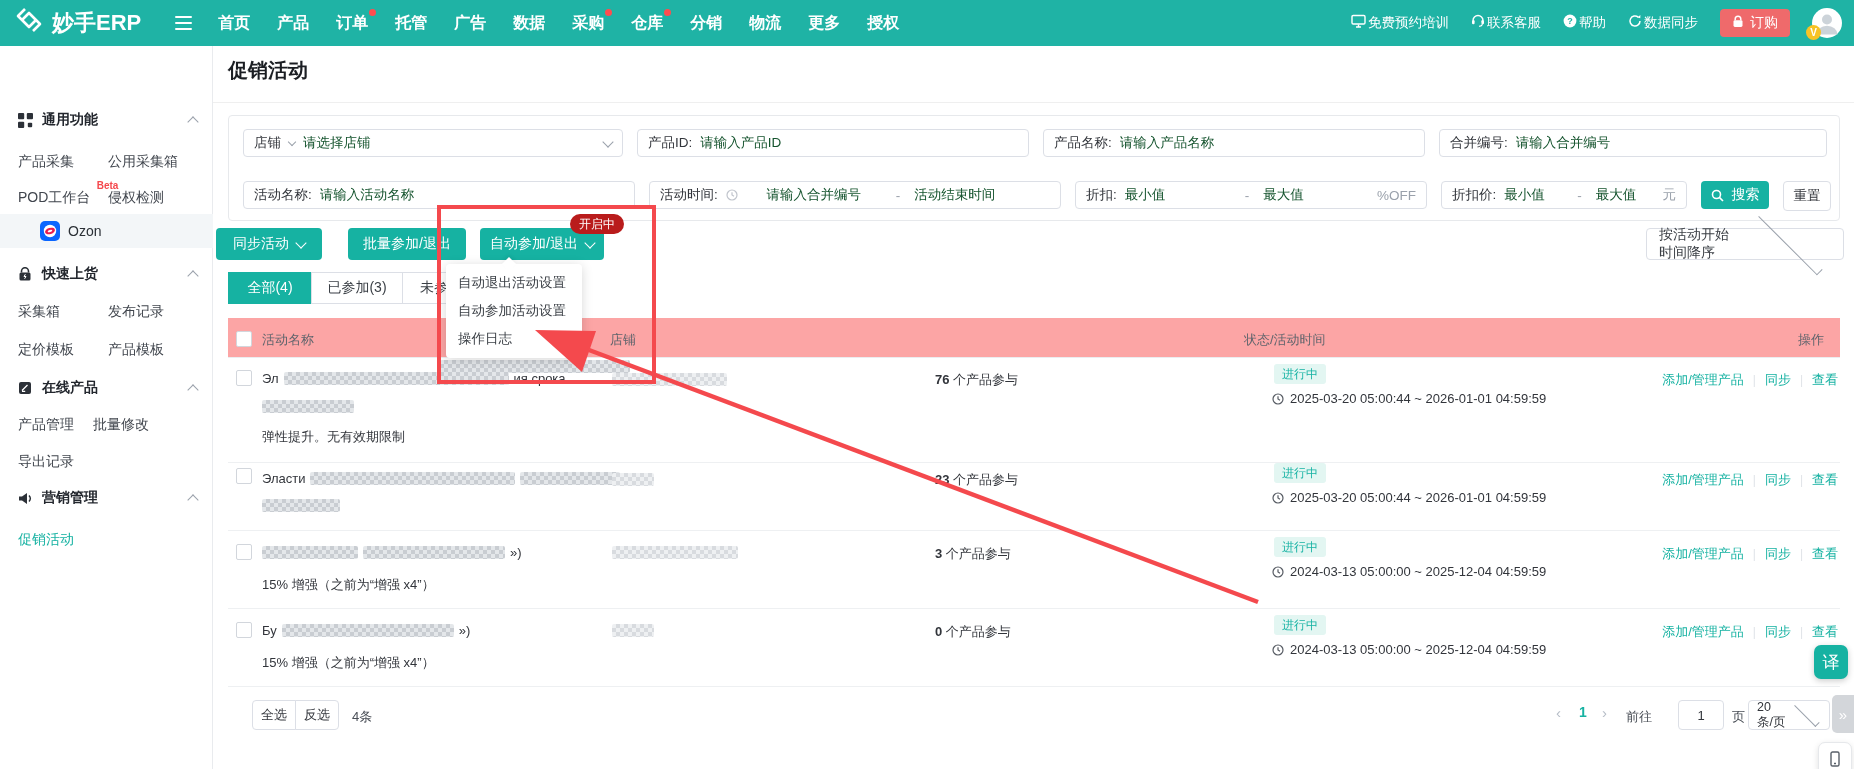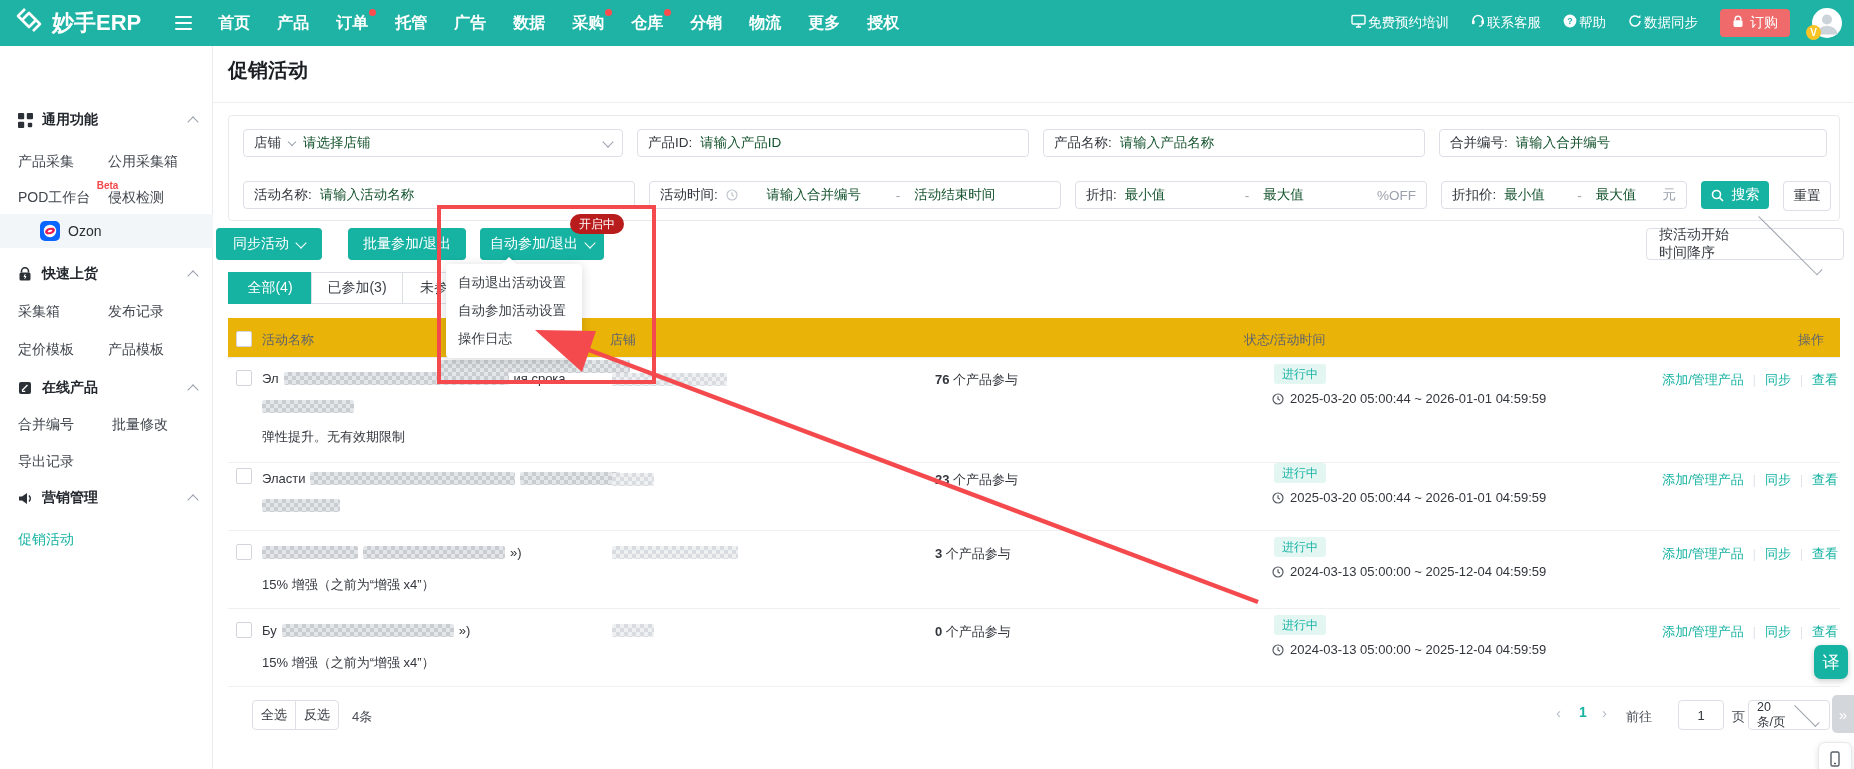--- a/index.html
+++ b/index.html
@@ -65,21 +65,21 @@
   .sortsel{position:absolute;left:1646px;top:228px;width:198px;height:32px;border:1px solid #dcdfe6;border-radius:4px;
     display:flex;align-items:center;font-size:14px;color:#3c4046;padding:0 12px;gap:8px;box-sizing:border-box;
     background:#fff;cursor:pointer;}
   .sortsel span{flex:1;}
 
   .tab{position:absolute;top:272px;height:32px;border:1px solid #dcdfe6;background:#fff;color:#3a3f45;
     font-size:14px;display:flex;align-items:center;justify-content:center;box-sizing:border-box;cursor:pointer;}
   .tab.active{background:#16b2a2;border-color:#16b2a2;color:#fff;}
 
   
-  .thead{left:228px;top:318px;width:1612px;height:40px;background:#eab308;border-bottom:1px solid #ebedf0;}
+  .thead{left:228px;top:318px;width:1612px;height:40px;background:#fca5a5;border-bottom:1px solid #ebedf0;}
   .th{position:absolute;top:13px;font-size:13px;color:#5f646c;}
   .cb{position:absolute;width:14px;height:14px;border:1px solid #d2d6dc;border-radius:2px;background:#fff;cursor:pointer;}
   .hline{position:absolute;left:228px;width:1612px;height:1px;background:#eef0f2;}
   .mosaic{position:absolute;height:13px;border-radius:2px;
     background:repeating-conic-gradient(#c9cdd2 0% 25%,#e4e7ea 0% 50%) 0 0/8px 8px;}
   .mosaic.light{background:repeating-conic-gradient(#d8dbdf 0% 25%,#eef0f2 0% 50%) 0 0/8px 8px;}
   .rowtext{position:absolute;font-size:13px;color:#32353b;}
   .nameline{position:absolute;display:flex;align-items:center;gap:5px;font-size:13px;color:#32353b;}
   .nameline .m{position:static;display:inline-block;height:13px;border-radius:2px;
     background:repeating-conic-gradient(#c9cdd2 0% 25%,#e4e7ea 0% 50%) 0 0/8px 8px;}
@@ -259,22 +259,22 @@
     <div class="sidehead" style="top:326px">
       <span class="ic">
           <svg width="14" height="14" viewBox="0 0 14 14">
             <rect x="1" y="1" width="12" height="12" rx="2" fill="#2c3138"></rect>
             <path d="M4 9.5 L9.5 4 M4 10.3 h3.2" stroke="#fff" stroke-width="1.3"></path>
           </svg>
         </span>
       <span class="tx">在线产品</span>
       <span class="chev up"></span>
     </div>
-    <span class="sideitem" style="left:18px;top:370px">合并编号</span>
-    <span class="sideitem" style="left:112px;top:370px">批量修改</span>
+    <span class="sideitem" style="left:18px;top:370px">产品管理</span>
+    <span class="sideitem" style="left:93px;top:370px">批量修改</span>
     <span class="sideitem" style="left:18px;top:407px">导出记录</span>
     <div class="sidehead" style="top:436px">
       <span class="ic">
           <svg width="15" height="13" viewBox="0 0 15 13">
             <path d="M1 4.5 h3 L9 1 v11 L4 8.5 H1 Z" fill="#2c3138"></path>
             <path d="M11 3.5 a4.5 4.5 0 0 1 0 6" stroke="#2c3138" stroke-width="1.4" fill="none"></path>
           </svg>
         </span>
       <span class="tx">营销管理</span>
       <span class="chev up"></span>

